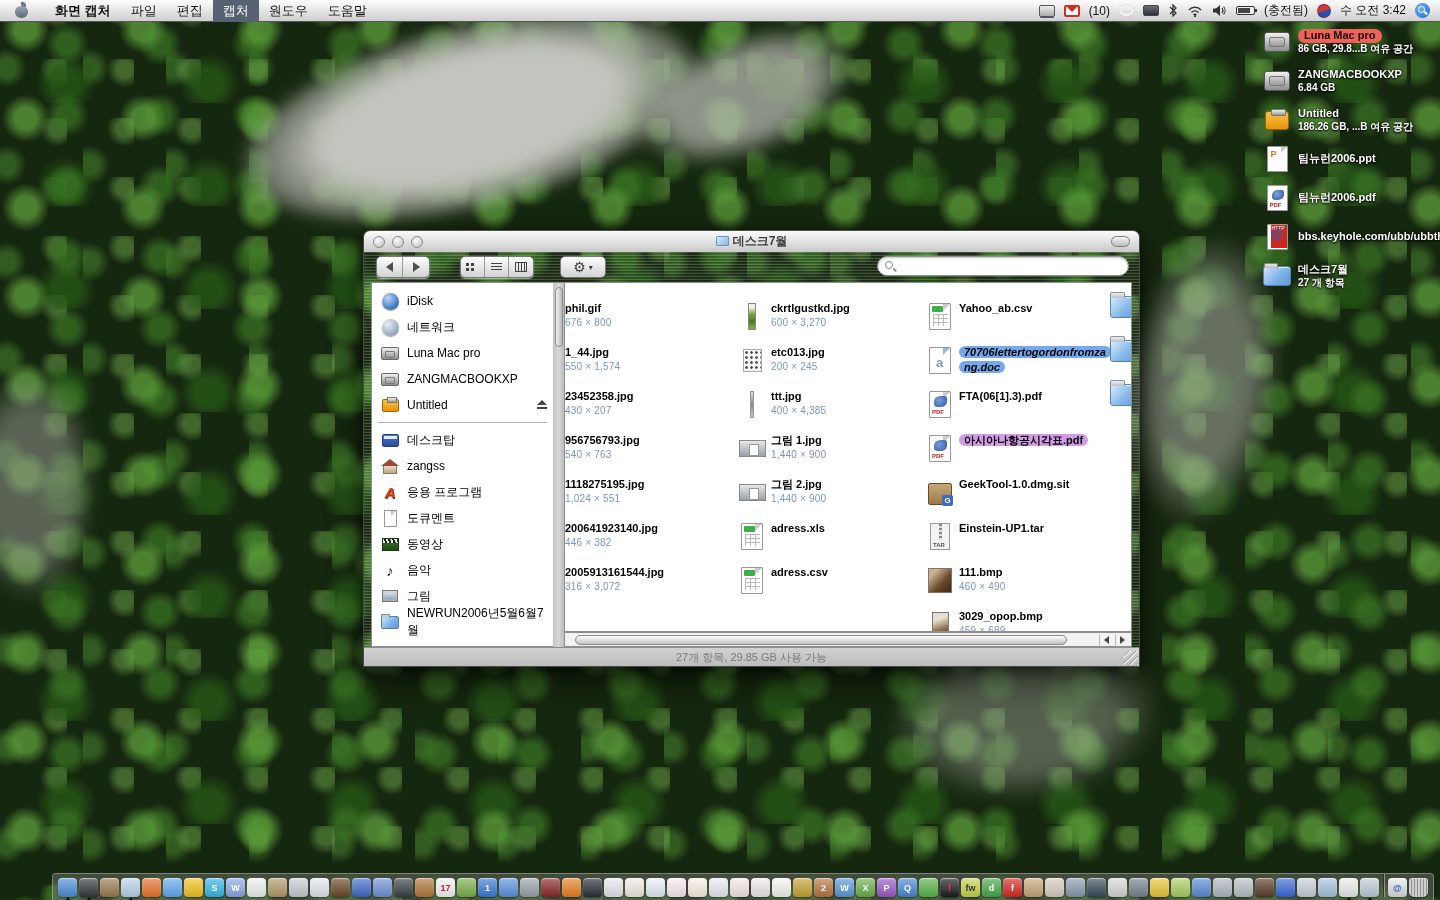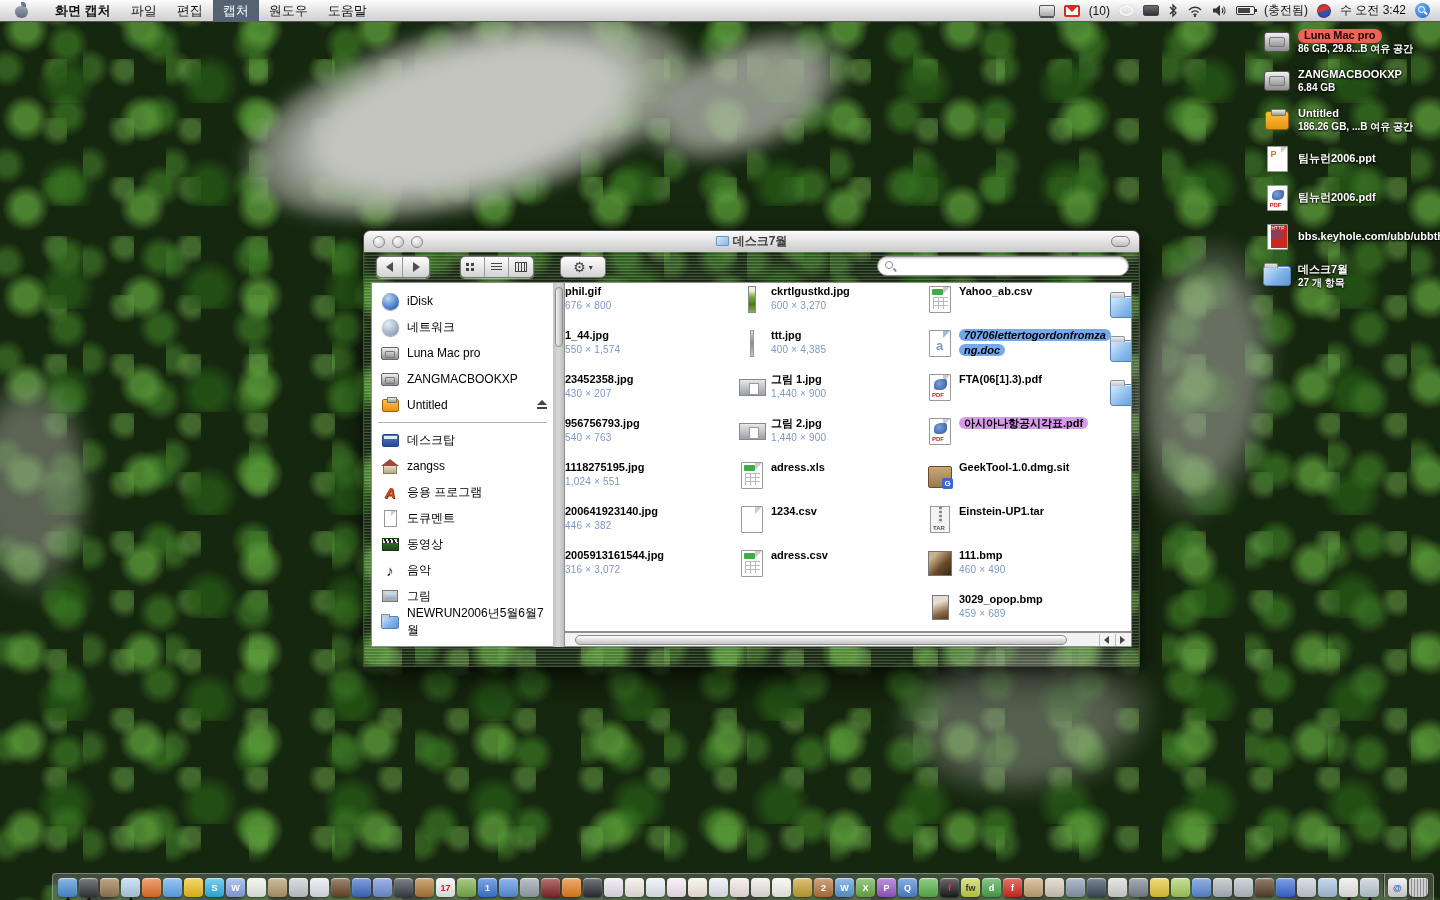--- a/index.html
+++ b/index.html
@@ -145,21 +145,21 @@
   .sic-music { font-size:15px; color:#222; }
   .sic-pics { width:16px; height:12px; background:linear-gradient(#d8d8d8,#a8a8a8); border:1px solid #777; position:relative; }
   .sic-pics::before { content:""; position:absolute; inset:2px; background:linear-gradient(#cfe0ee,#8fa8c0); }
   .sic-folder { width:18px; height:13px; border-radius:1px 2px 2px 2px; background:linear-gradient(135deg,#cfe6fa,#7fb4e8 55%,#5e97d8); border:1px solid #5580b0; position:relative; }
   .sic-folder::before { content:""; position:absolute; left:-1px; top:-3px; width:7px; height:3px; background:#b9cee0; border:1px solid #7a94ae; border-bottom:none; }
 
   .sb-scroll { position:absolute; left:189px; top:51px; width:11px; bottom:19px; background:linear-gradient(90deg,#c2c2c2,#d8d8d8,#bcbcbc); border-top:1px solid #8e8e8e; }
   .sb-thumb { position:absolute; left:1.5px; top:4px; width:8px; height:60px; border-radius:4px; background:linear-gradient(90deg,#f2f2f2,#b8b8b8); border:1px solid #8a8a8a; }
 
   .files { position:absolute; left:200px; top:51px; right:7px; bottom:34px; background:#fff; border:1px solid #8e8e8e; overflow:hidden; }
-  .fcol { position:absolute; top:1px; }
+  .fcol { position:absolute; top:18px; }
   .frow { height:44px; display:flex; align-items:flex-start; position:relative; }
   .ficon { flex:0 0 30px; height:30px; display:flex; align-items:center; justify-content:center; margin-right:4px; }
   .ftxt { font-size:11px; color:#000; font-weight:600; line-height:1.35; max-width:158px; word-break:break-all; }
   .fdims { display:block; font-size:10px; font-weight:400; color:#7d96c5; letter-spacing:.2px; }
   .fname.lbl-blue { background:#74a9ee; border-radius:8px; padding:0 5px; box-decoration-break:clone;font-style:italic; -webkit-box-decoration-break:clone; }
   .fname.lbl-purple { background:#d49be6; border-radius:8px; padding:0 5px; }
   .t-tallgreen { width:8px; height:27px; background:linear-gradient(#f0f0e8 15%, #7aa83a 40%, #4a7a22 70%, #8ab04a); border:1px solid #888; }
   .t-dots { width:19px; height:23px; background:#f6f6f6 radial-gradient(circle, #555 0 1px, rgba(0,0,0,0) 1.6px); background-size:5px 5px; border:1px solid #aaa; }
   .t-thin { width:4px; height:27px; background:linear-gradient(#ddd,#888 50%,#ccc); border:1px solid #999; }
   .t-wide { width:27px; height:17px; background:linear-gradient(#e8e8e8,#9aa0a8); border:1px solid #888; position:relative; }
@@ -456,20 +456,26 @@
       </div>
       <div class="fcol" style="left: 172px; width: 186px;">
         <div class="frow">
           <span class="ficon">
             <span class="t-tallgreen"></span>
           </span>
           <div class="ftxt"><span class="fname">ckrtlgustkd.jpg</span><span class="fdims">600 × 3,270</span></div>
         </div>
         <div class="frow">
           <span class="ficon">
+            <span class="t-dots"></span>
+          </span>
+          <div class="ftxt"><span class="fname">etc013.jpg</span><span class="fdims">200 × 245</span></div>
+        </div>
+        <div class="frow">
+          <span class="ficon">
             <span class="t-thin"></span>
           </span>
           <div class="ftxt"><span class="fname">ttt.jpg</span><span class="fdims">400 × 4,385</span></div>
         </div>
         <div class="frow">
           <span class="ficon">
             <span class="t-wide"></span>
           </span>
           <div class="ftxt"><span class="fname">그림 1.jpg</span><span class="fdims">1,440 × 900</span></div>
         </div>
@@ -479,26 +485,20 @@
           </span>
           <div class="ftxt"><span class="fname">그림 2.jpg</span><span class="fdims">1,440 × 900</span></div>
         </div>
         <div class="frow">
           <span class="ficon">
             <span class="fi-page fi-xls">
               <span class="grid"></span>
             </span>
           </span>
           <div class="ftxt"><span class="fname">adress.xls</span></div>
-        </div>
-        <div class="frow">
-          <span class="ficon">
-            <span class="fi-page fi-plain"></span>
-          </span>
-          <div class="ftxt"><span class="fname">1234.csv</span></div>
         </div>
         <div class="frow">
           <span class="ficon">
             <span class="fi-page fi-xls">
               <span class="grid"></span>
             </span>
           </span>
           <div class="ftxt"><span class="fname">adress.csv</span></div>
         </div>
       </div>
@@ -568,20 +568,24 @@
     <div class="hs-btns">
       <div class="hs-btn">
           <span class="hs-al"></span>
         </div>
       <div class="hs-btn">
           <span class="hs-ar"></span>
         </div>
     </div>
   </div>
 
+  <div class="statusbar metal">
+    <span>27개 항목, 29.85 GB 사용 가능</span>
+    <div class="grip"></div>
+  </div>
 </div>
 
 <div class="dock">
     <span class="dk" style="background: linear-gradient(rgba(255, 255, 255, 0.35), rgba(0, 0, 0, 0.12)), rgb(74, 143, 216);">
       <span class="run"></span>
     </span>
     <span class="dk" style="background: linear-gradient(rgba(255, 255, 255, 0.35), rgba(0, 0, 0, 0.12)), rgb(52, 56, 60);">
       <span class="run"></span>
     </span>
     <span class="dk" style="background: linear-gradient(rgba(255, 255, 255, 0.35), rgba(0, 0, 0, 0.12)), rgb(154, 122, 80);"></span>

